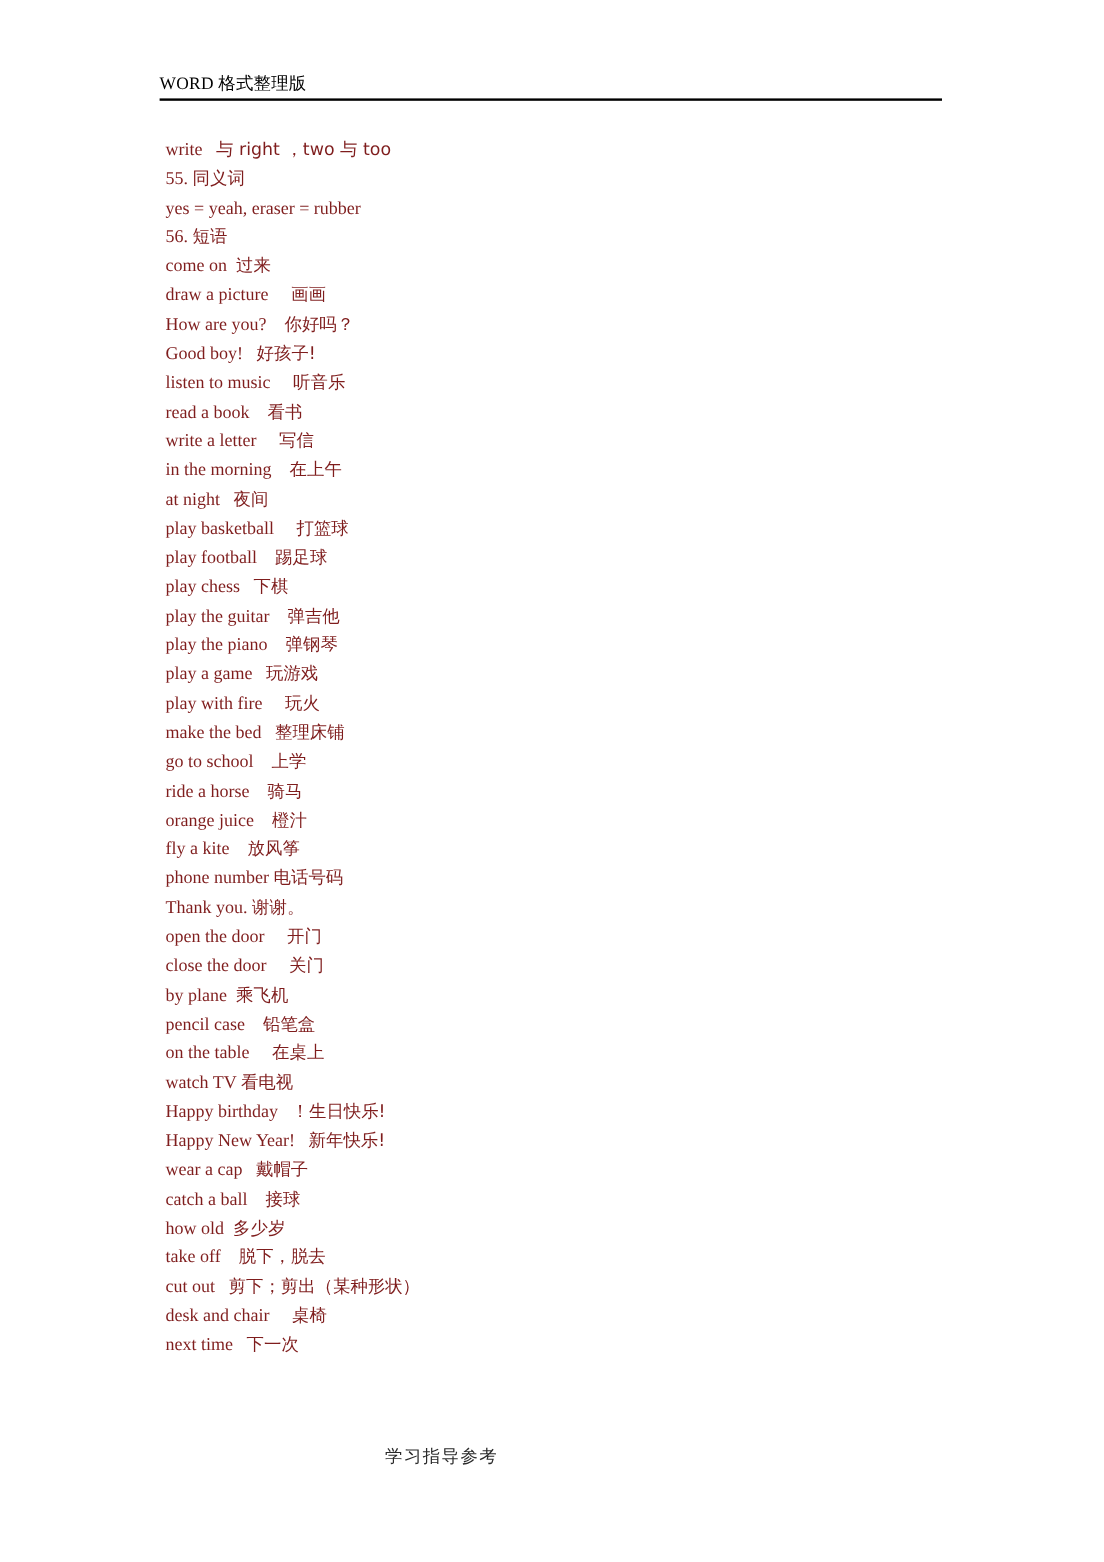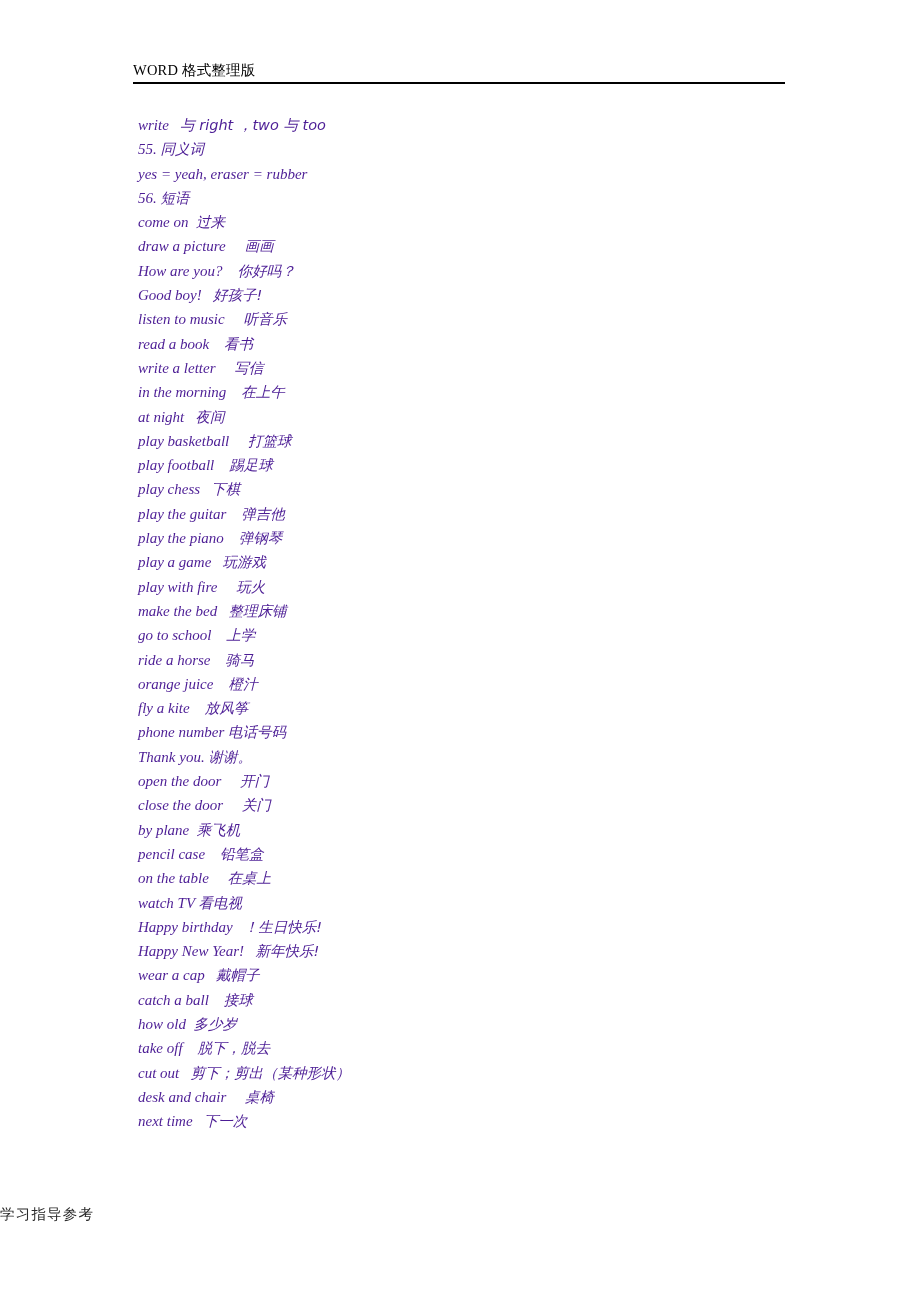--- a/index.html
+++ b/index.html
@@ -42,35 +42,35 @@
     position: absolute;
     left: 138px;
     top: 113px;
     width: 700px;
   }
   .doc-line {
     font-size: 15px;
     line-height: 24.3px;
     height: 24.3px;
     white-space: pre;
-    color: #4c1d95;
-    font-style: italic;
+    color: #7f1d1d;
   }
   .doc-line .en { }
   .doc-line .cn {
     font-family: "DejaVu Sans", "Liberation Sans", sans-serif;
     font-size: 14.5px;
   }
 
   
   .page-footer {
     position: absolute;
     left: 0;
     top: 1205px;
     width: 736px;
+    text-align: center;
   }
   .page-footer-text {
     display: inline-block;
     font-family: "DejaVu Sans", "Liberation Sans", sans-serif;
     font-size: 14.5px;
     line-height: 18px;
     letter-spacing: 1.2px;
     color: #2a2a2a;
     white-space: pre;
   }

